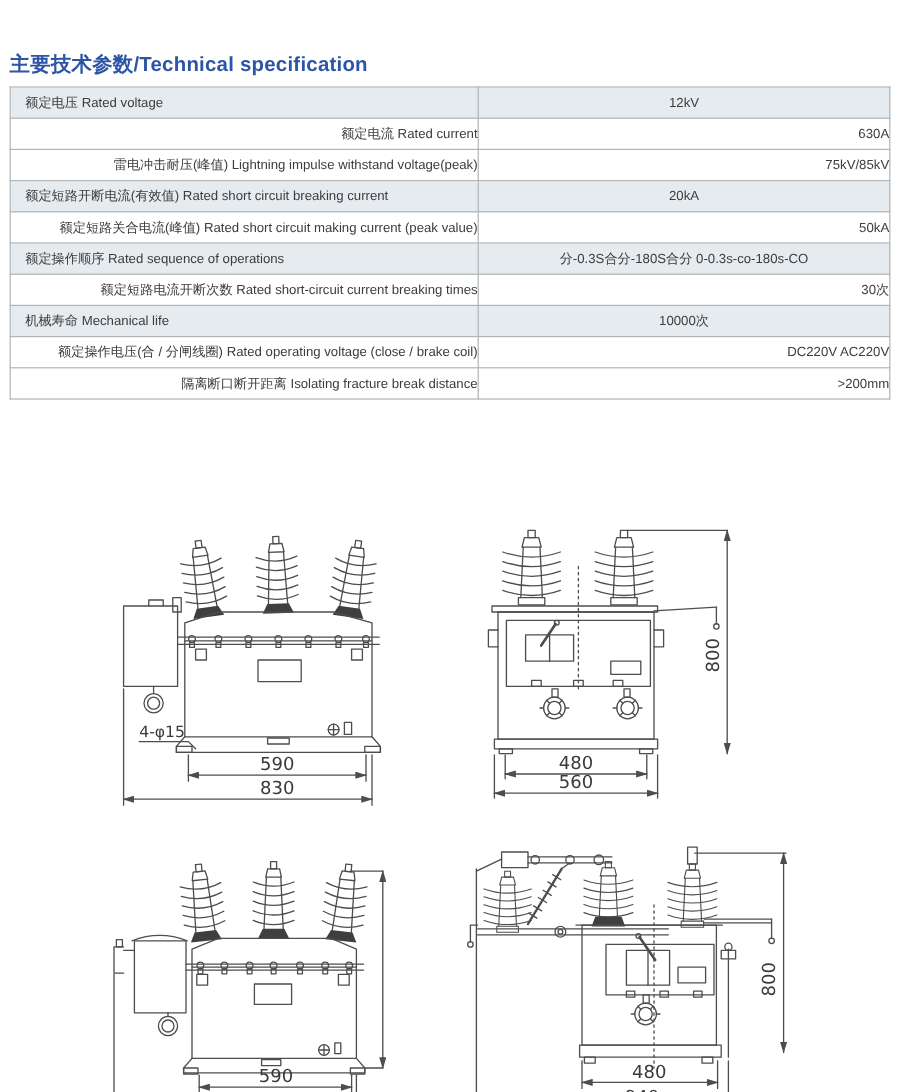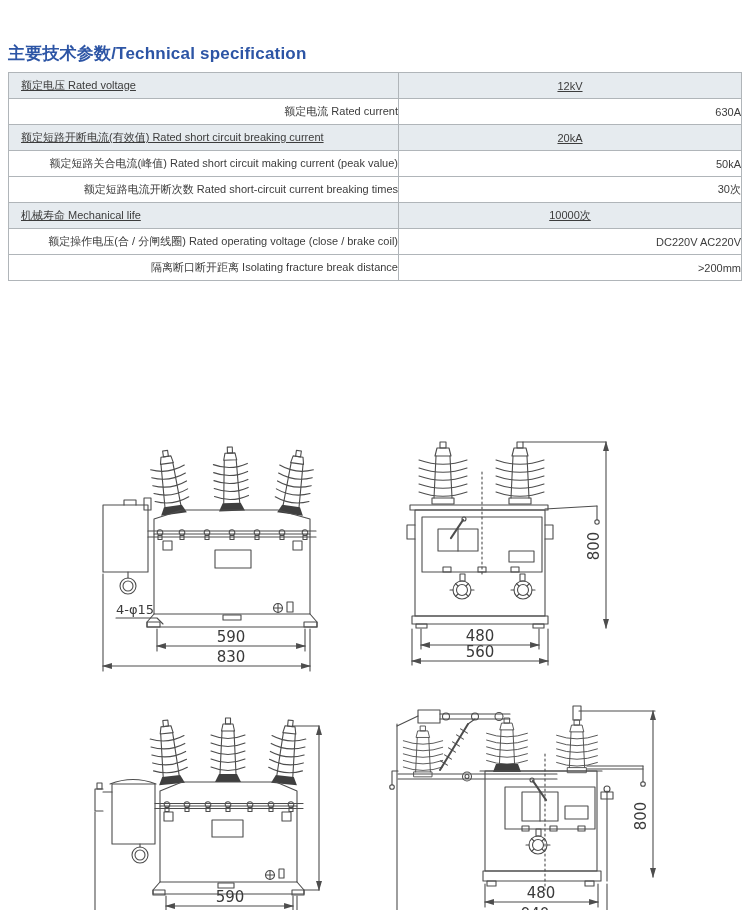--- a/index.html
+++ b/index.html
@@ -7,21 +7,21 @@
         font-family:"Liberation Sans","DejaVu Sans",sans-serif;margin-top:34px;}
   .sec-title{position:absolute;left:8px;font-size:17px;font-weight:600;color:#2d55a5;
              letter-spacing:0.2px;}
   .sec-title.t1{top:8px;}
   .sec-title.t2{top:364px;}
   table.spec{position:absolute;left:8px;top:38px;width:734px;border-collapse:collapse;
              table-layout:fixed;font-size:11px;color:#3c3c3c;}
   table.spec td{border:1px solid #b0b5b9;height:25px;padding:0;}
   table.spec td.lbl{width:377px;padding-left:12px;text-align:left;}
   table.spec td.val{text-align:center;}
-  table.spec tr.shade td{background:#e6ebef;text-decoration:underline;}
+  table.spec tr.shade td{background:#e6ebef;}
   table.spec tr.plain td{background:#ffffff;text-align:right;}
   .dwg{position:absolute;}
   .ln{stroke:#4d4d4d;fill:none;stroke-width:1.1;stroke-linecap:round;stroke-linejoin:round;}
   .tx{fill:#3a3a3a;stroke:none;font-family:"DejaVu Sans","Liberation Sans",sans-serif;}
   .dimline{marker-start:url(#arr);marker-end:url(#arr);}
   .cl{stroke-dasharray:2,3;}
 </style>
 </head>
 <body>
 
@@ -81,27 +81,35 @@
   <table class="spec">
     <tbody>
       <tr class="shade">
           <td class="lbl">额定电压 Rated voltage</td>
           <td class="val">12kV</td>
         </tr>
       <tr class="plain">
           <td class="lbl">额定电流 Rated current</td>
           <td class="val">630A</td>
         </tr>
+      <tr class="plain">
+          <td class="lbl">雷电冲击耐压(峰值) Lightning impulse withstand voltage(peak)</td>
+          <td class="val">75kV/85kV</td>
+        </tr>
       <tr class="shade">
           <td class="lbl">额定短路开断电流(有效值) Rated short circuit breaking current</td>
           <td class="val">20kA</td>
         </tr>
       <tr class="plain">
           <td class="lbl">额定短路关合电流(峰值) Rated short circuit making current (peak value)</td>
           <td class="val">50kA</td>
+        </tr>
+      <tr class="shade">
+          <td class="lbl">额定操作顺序 Rated sequence of operations</td>
+          <td class="val">分-0.3S合分-180S合分 0-0.3s-co-180s-CO</td>
         </tr>
       <tr class="plain">
           <td class="lbl">额定短路电流开断次数 Rated short-circuit current breaking times</td>
           <td class="val">30次</td>
         </tr>
       <tr class="shade">
           <td class="lbl">机械寿命 Mechanical life</td>
           <td class="val">10000次</td>
         </tr>
       <tr class="plain">

